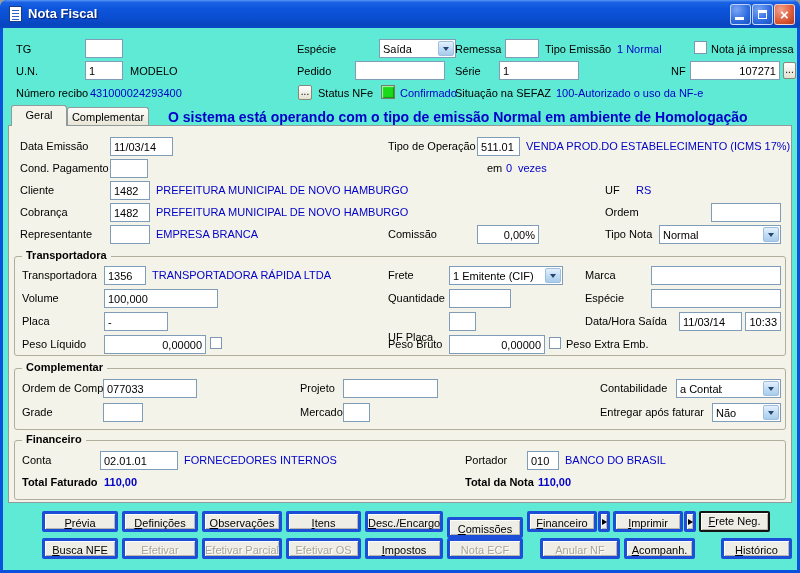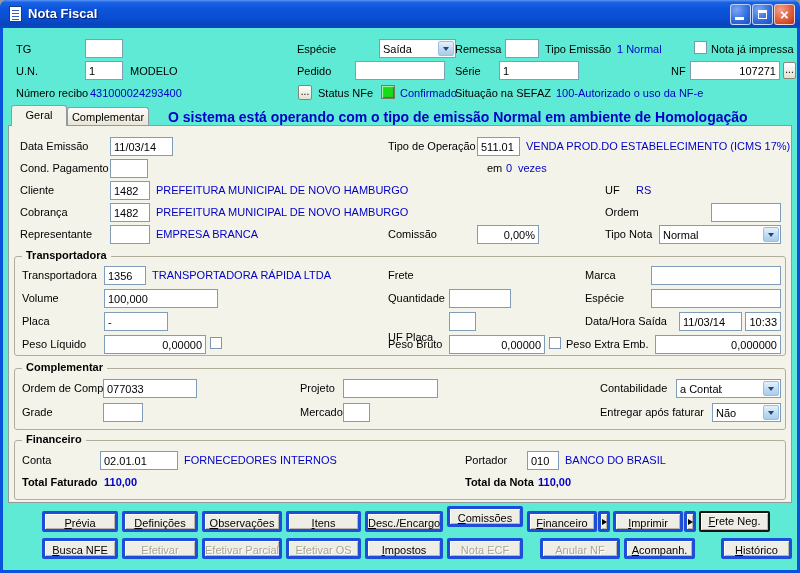--- a/index.html
+++ b/index.html
@@ -161,20 +161,26 @@
     <span class="combo-val">Normal</span>
     <span class="combo-btn">
         <span class="combo-arrow"></span>
       </span>
   </div>
 
   <span class="lbl" style="left:22px;top:269px;">Transportadora</span>
   <input class="tb" style="left: 104px; top: 266px; width: 42px;" value="1356">
   <span class="lbl blue" style="left:152px;top:269px;">TRANSPORTADORA RÁPIDA LTDA</span>
   <span class="lbl" style="left:388px;top:269px;">Frete</span>
+  <div class="combo" style="left:449px;top:266px;width:114px;">
+    <span class="combo-val">1 Emitente (CIF)</span>
+    <span class="combo-btn">
+        <span class="combo-arrow"></span>
+      </span>
+  </div>
   <span class="lbl" style="left:585px;top:269px;">Marca</span>
   <input class="tb" style="left: 651px; top: 266px; width: 130px;" value="">
 
   <span class="lbl" style="left:22px;top:292px;">Volume</span>
   <input class="tb" style="left: 104px; top: 289px; width: 114px;" value="100,000">
   <span class="lbl" style="left:388px;top:292px;">Quantidade</span>
   <input class="tb" style="left: 449px; top: 289px; width: 62px;" value="">
   <span class="lbl" style="left:585px;top:292px;">Espécie</span>
   <input class="tb" style="left: 651px; top: 289px; width: 130px;" value="">
 
@@ -186,21 +192,20 @@
   <input class="tb" style="left: 679px; top: 312px; width: 63px;" value="11/03/14">
   <input class="tb r" style="left: 745px; top: 312px; width: 36px;" value="10:33">
 
   <span class="lbl" style="left:22px;top:338px;">Peso Líquido</span>
   <input class="tb r" style="left: 104px; top: 335px; width: 102px;" value="0,00000">
   <span class="cb" style="left:210px;top:337px;width:12px;height:12px;"></span>
   <span class="lbl" style="left:388px;top:338px;">Peso Bruto</span>
   <input class="tb r" style="left: 449px; top: 335px; width: 96px;" value="0,00000">
   <span class="cb" style="left:549px;top:337px;width:12px;height:12px;"></span>
   <span class="lbl" style="left:566px;top:338px;">Peso Extra Emb.</span>
-  <input class="tb r" style="left: 655px; top: 335px; width: 126px;" value="0,000000">
 
   <span class="lbl" style="left:22px;top:382px;">Ordem de Compra</span>
   <input class="tb" style="left: 103px; top: 379px; width: 94px;" value="077033">
   <span class="lbl i" style="left:300px;top:382px;">Projeto</span>
   <input class="tb" style="left: 343px; top: 379px; width: 95px;" value="">
   <span class="lbl" style="left:600px;top:382px;">Contabilidade</span>
   <div class="combo" style="left:676px;top:379px;width:105px;gap:40px;">
     <span class="combo-val">a Contabilizar</span>
     <span class="combo-btn">
         <span class="combo-arrow"></span>
@@ -227,21 +232,21 @@
   <span class="lbl b" style="left:22px;top:476px;">Total Faturado</span>
   <span class="lbl b blue" style="left:104px;top:476px;">110,00</span>
   <span class="lbl b" style="left:465px;top:476px;">Total da Nota</span>
   <span class="lbl b blue" style="left:538px;top:476px;">110,00</span>
 
   <div class="btn" style="left:42px;top:511px;width:76px;"><u>P</u>révia</div>
   <div class="btn" style="left:122px;top:511px;width:76px;"><u>D</u>efinições</div>
   <div class="btn" style="left:202px;top:511px;width:80px;"><u>O</u>bservações</div>
   <div class="btn" style="left:286px;top:511px;width:75px;"><u>I</u>tens</div>
   <div class="btn" style="left:365px;top:511px;width:78px;"><u>D</u>esc./Encargos</div>
-  <div class="btn" style="left:447px;top:506px;width:76px;"><u>C</u>omissões</div>
+  <div class="btn" style="left:447px;top:517px;width:76px;"><u>C</u>omissões</div>
   <div class="btn" style="left:527px;top:511px;width:70px;"><u>F</u>inanceiro</div>
   <div class="btn arrowpart" style="left:598px;top:511px;width:12px;">
       <span class="tri-right"></span>
     </div>
   <div class="btn" style="left:613px;top:511px;width:70px;"><u>I</u>mprimir</div>
   <div class="btn arrowpart" style="left:684px;top:511px;width:12px;">
       <span class="tri-right"></span>
     </div>
   <div class="btn default" style="left:699px;top:511px;width:71px;"><u>F</u>rete Neg.</div>
 

